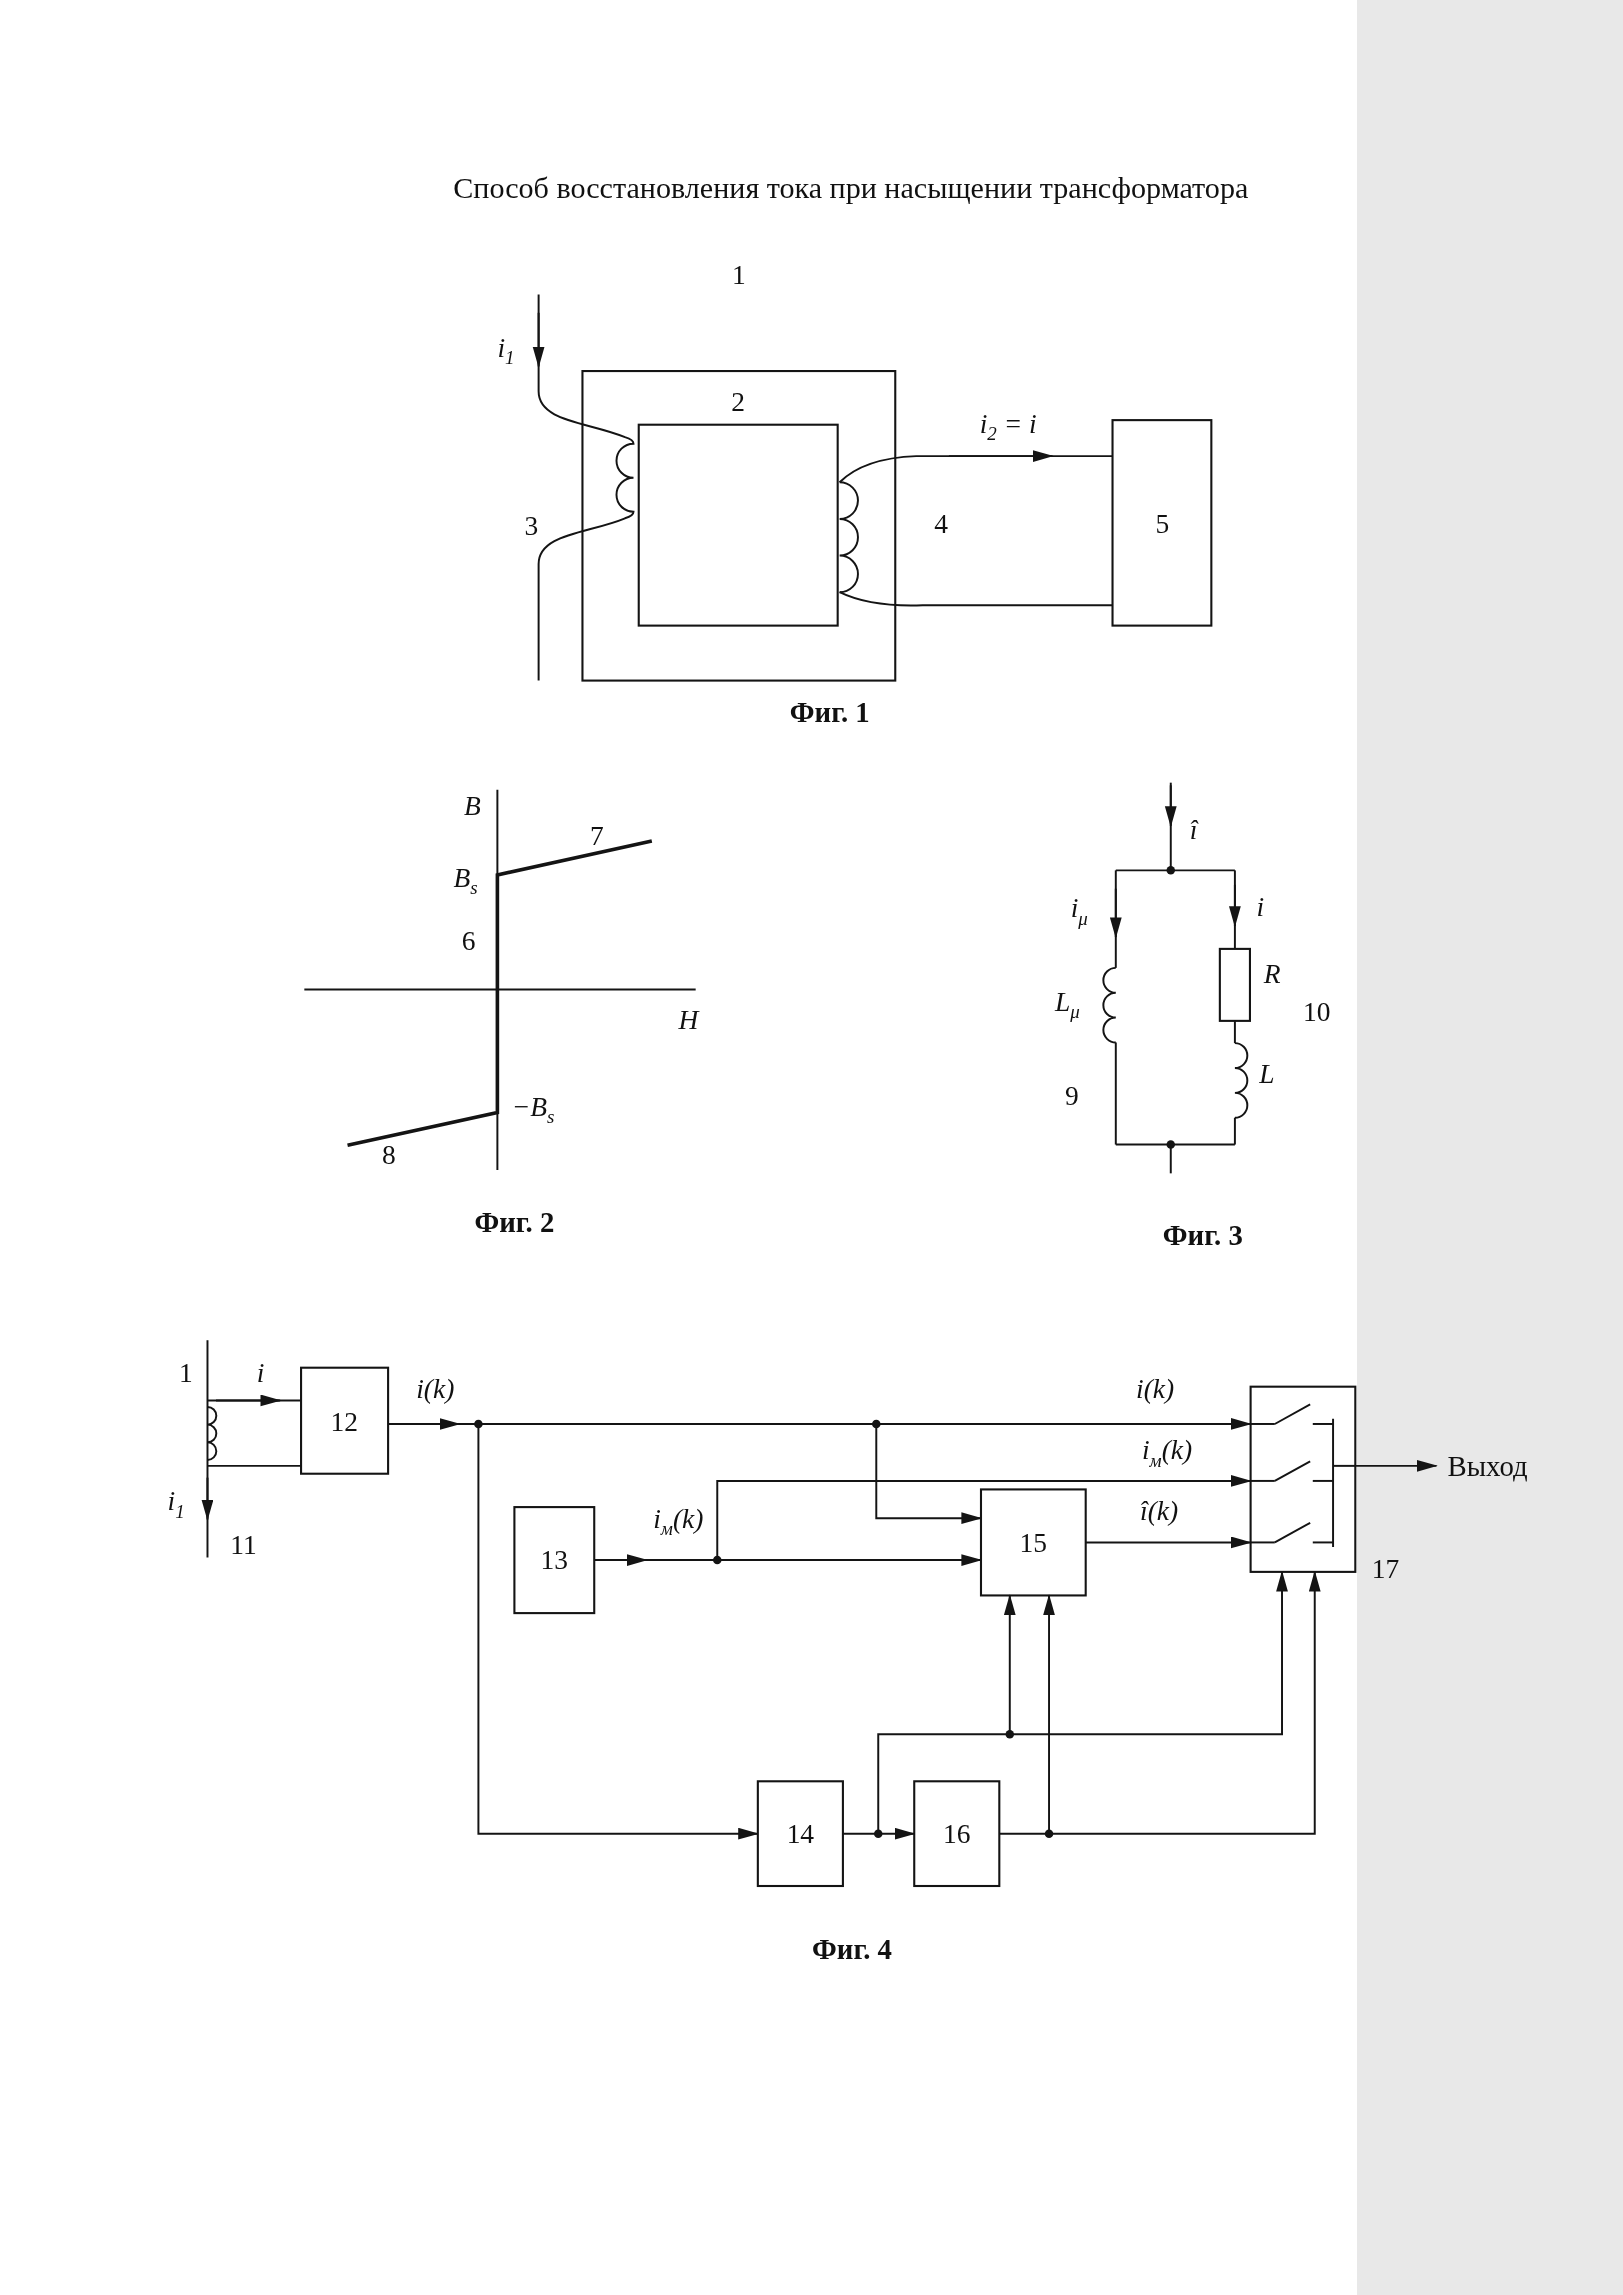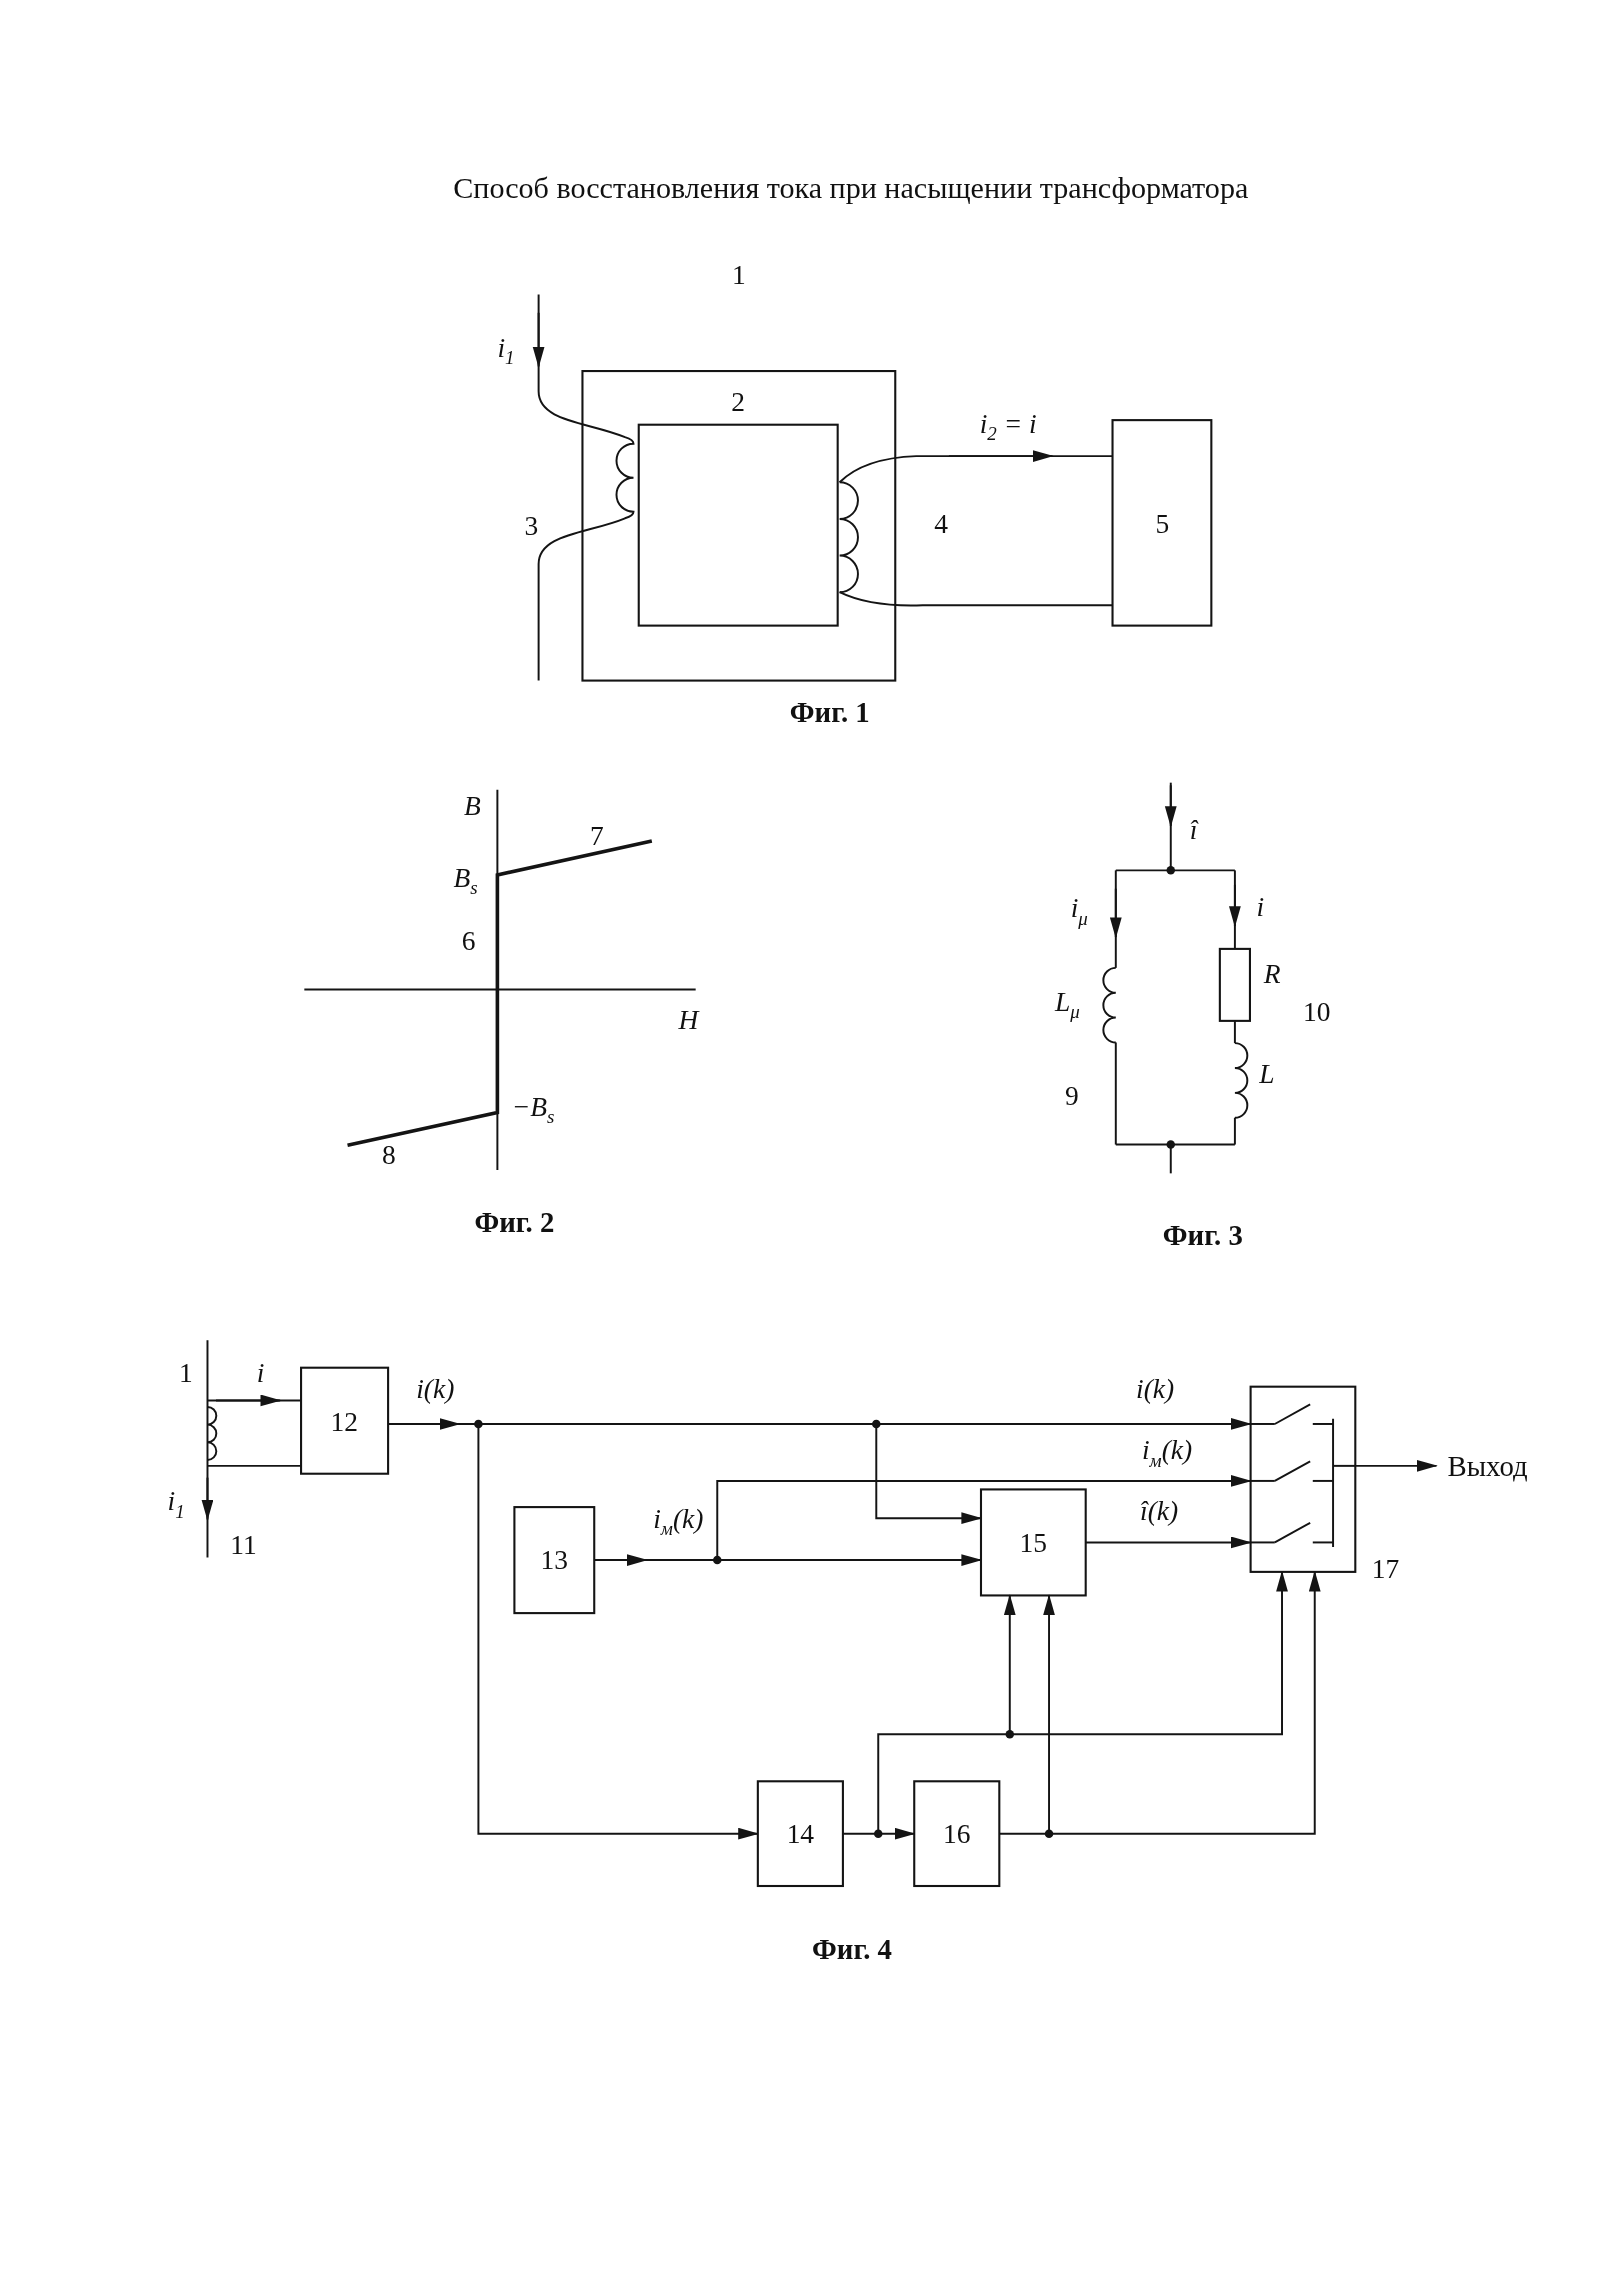--- a/index.html
+++ b/index.html
@@ -1,17 +1,17 @@
 <!DOCTYPE html>
 <html style="font-size:10.5px"><head>
 <meta charset="utf-8">
 <style>
   html,body{margin:0;padding:0;background:#e8e8e8;}
   .page{
-    width:1623px;height:2295px;background:#ffffff;position:relative;
+    width:1357px;height:2295px;background:#ffffff;position:relative;
     font-family:"Liberation Serif", serif;
   }
   svg{display:block;}
   .ln{stroke:#141414;stroke-width:3;fill:none;}
   .ln-thick{stroke:#141414;stroke-width:5.5;fill:none;}
   .box{stroke:#141414;stroke-width:3.2;fill:#ffffff;}
   .dot{fill:#141414;stroke:none;}
   text{fill:#111111;font-family:"Liberation Serif", serif;}
   .t-title{font-size:46px;}
   .t-num{font-size:42px;}

